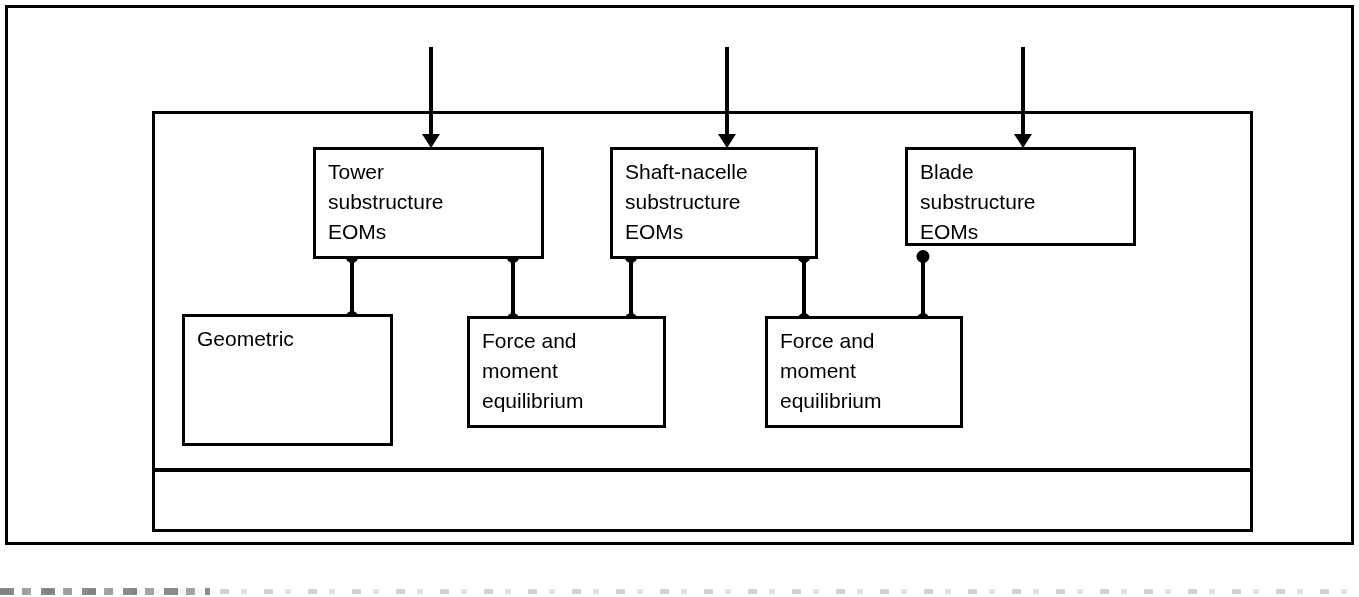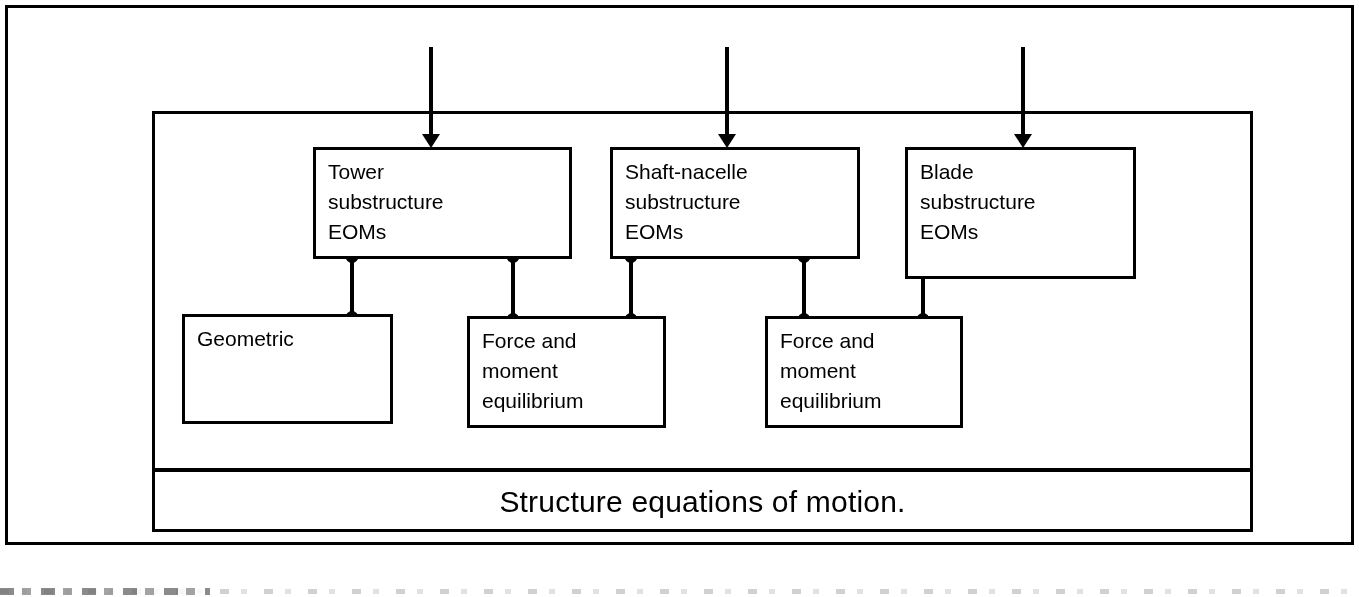--- a/index.html
+++ b/index.html
@@ -84,26 +84,26 @@
   }
   .node-line {
     display: block;
     font-size: 21px;
     line-height: 30px;
     white-space: nowrap;
     color: #000;
   }
 
   
-  .node-tower        { left: 313px; top: 147px; width: 259px; height: 112px; }
-  .node-shaft        { left: 610px; top: 147px; width: 250px; height: 112px; }
-  .node-blade        { left: 905px; top: 147px; width: 231px; height: 132px; }
-
-  
-  .node-geometric    { left: 182px; top: 314px; width: 211px; height: 110px; }
+  .node-tower        { left: 313px; top: 147px; width: 231px; height: 112px; }
+  .node-shaft        { left: 610px; top: 147px; width: 208px; height: 112px; }
+  .node-blade        { left: 905px; top: 147px; width: 231px; height: 99px; }
+
+  
+  .node-geometric    { left: 182px; top: 314px; width: 211px; height: 132px; }
   .node-force-left   { left: 467px; top: 316px; width: 199px; height: 112px; }
   .node-force-right  { left: 765px; top: 316px; width: 198px; height: 112px; }
 
   
   .arrow {
     position: absolute;
     width: 4px;
     background: #000;
     z-index: 4;
   }
@@ -234,20 +234,17 @@
     <span class="node-line">equilibrium</span>
   </div>
 
   <div class="node node-force-right">
     <span class="node-line">Force and</span>
     <span class="node-line">moment</span>
     <span class="node-line">equilibrium</span>
   </div>
 
   <div class="caption-divider"></div>
-  <div class="caption-band">
-    <span class="caption-text">Structure equations of motion.</span>
-  </div>
 
   <div class="scan-artifact"></div>
   <div class="scan-artifact-left"></div>
 
 </div>
 
 </body></html>

